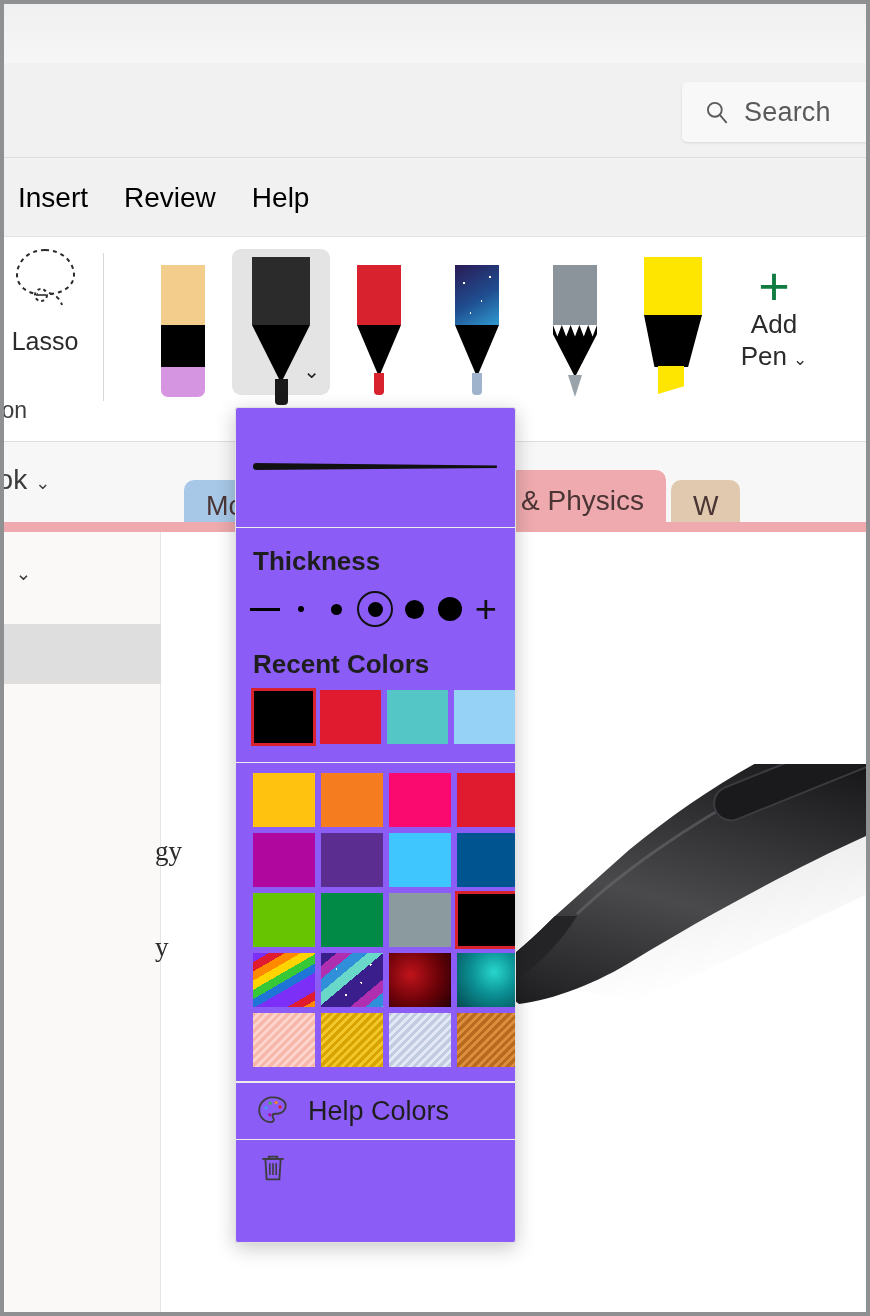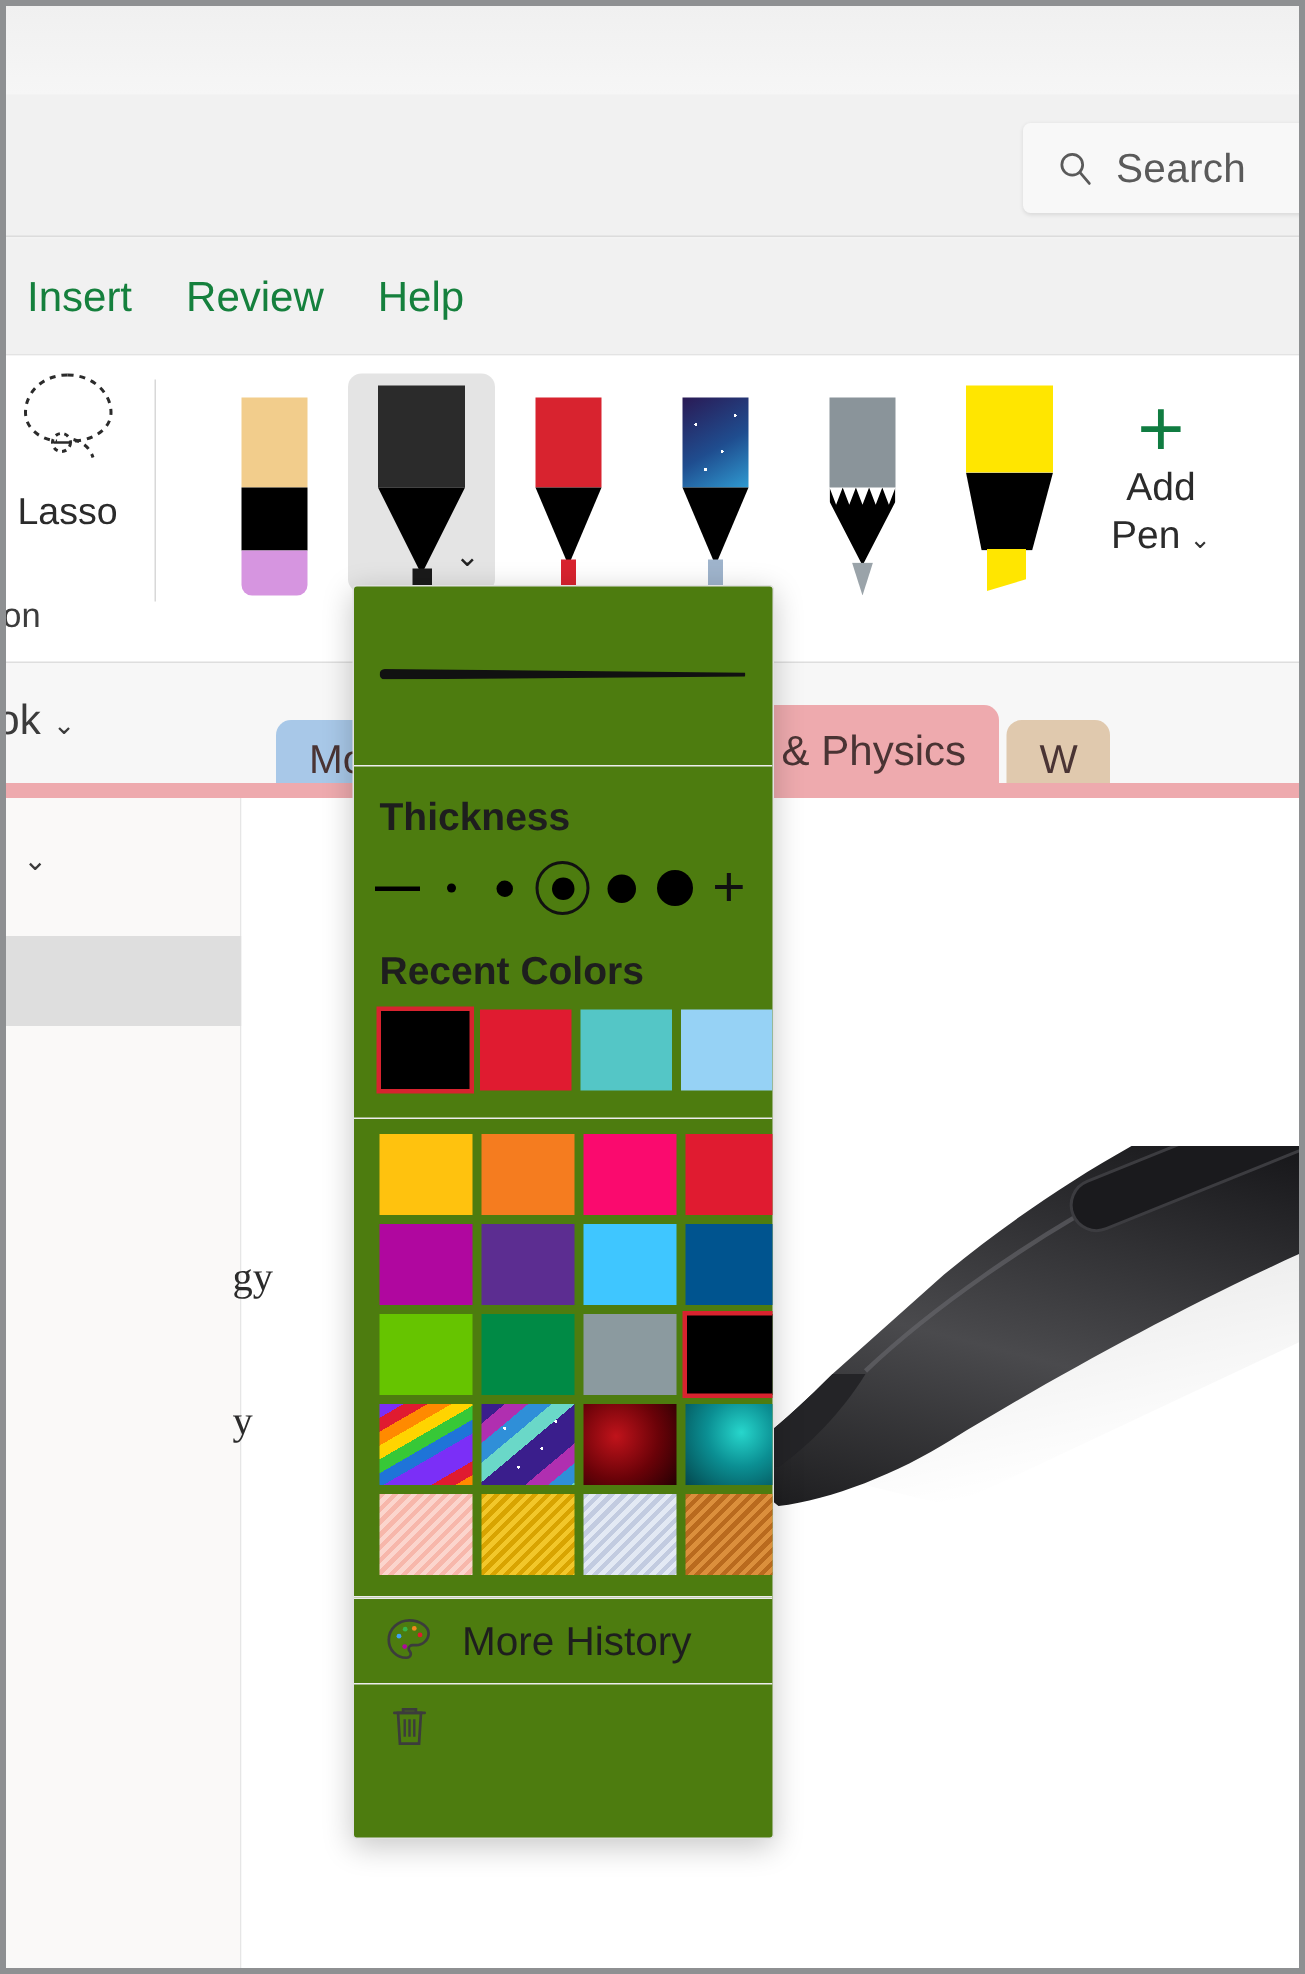--- a/index.html
+++ b/index.html
@@ -20,21 +20,21 @@
                box-shadow:0 1px 3px rgba(0,0,0,.10);
                display:flex; align-items:center; padding-left:22px; gap:14px; }
   #search-box .mag{ width:26px; height:26px; flex:0 0 auto; }
   #search-placeholder{ font-size:27px; color:#5a5a5a; letter-spacing:.2px;
                        white-space:nowrap; }
 
   
   #ribbon-tabs{ position:absolute; left:0; top:155px; width:870px; height:78px;
                 background:#f1f1f1; border-bottom:1px solid #e3e3e3;
                 display:flex; align-items:center; }
-  .rtab{ font-size:28px; color:#15803d; padding:0 18px; white-space:nowrap;
+  .rtab{ font-size:28px; color:#000000; padding:0 18px; white-space:nowrap;
          line-height:78px; }
   .rtab:first-child{ padding-left:14px; }
 
   
   #ribbon-body{ position:absolute; left:0; top:233px; width:870px; height:205px;
                 background:#ffffff; border-bottom:1px solid #dedede; }
   #lasso-group{ position:absolute; left:-18px; top:6px; width:118px; height:150px;
                 display:flex; flex-direction:column; align-items:center; gap:4px; }
   #lasso-label{ font-size:25px; color:#2b2b2b; }
   #selection-label{ position:absolute; left:-14px; top:160px; font-size:23px; color:#3c3c3c; }
@@ -99,22 +99,22 @@
   #pl-header .cv{ font-size:19px; margin-left:14px; }
   #pl-sel{ position:absolute; left:-10px; top:92px; width:167px; height:60px; background:#dedede; }
   #canvas{ position:absolute; left:157px; top:0; right:0; bottom:0; background:#fff; }
   .note-text{ position:absolute; font-size:27px; color:#2b2b2b; font-family:"Liberation Serif", serif; }
 
   
   #stylus{ position:absolute; left:455px; top:760px; width:430px; height:260px;
            pointer-events:none; }
 
   
-  #flyout{ position:absolute; left:231px; top:386px; width:281px; height:836px;
-           background:#4d7c0f; border:1px solid #e1e1e1; border-radius:3px;
+  #flyout{ position:absolute; left:231px; top:403px; width:281px; height:836px;
+           background:#8b5cf6; border:1px solid #e1e1e1; border-radius:3px;
            box-shadow:0 5px 20px rgba(0,0,0,.22); overflow:hidden; }
   #preview{ height:120px; border-bottom:1px solid #ededed; position:relative; }
   #preview .stroke{ position:absolute; left:17px; top:55px; width:244px; height:7px;
                     background:#111; border-radius:4px;
                     clip-path:polygon(0 0,100% 35%,100% 72%,0 100%); }
   .sec-h{ font-size:26px; font-weight:bold; color:#1e1e1e; padding:18px 0 0 17px; }
   #thickness-row{ display:flex; align-items:center; justify-content:space-between;
                   padding:10px 14px 0 14px; height:54px; }
   .tk{ display:flex; align-items:center; justify-content:center; width:30px; height:44px; }
   .tk .dot{ border-radius:50%; background:#000; }
@@ -362,21 +362,21 @@
     <div id="menu-wrap">
       <div class="menu-item">
         <svg width="34" height="34" viewBox="0 0 32 32">
           <path d="M16 3C8.8 3 3 8.4 3 15.3c0 6.3 4.8 11.2 11 11.2 1.6 0 2.8-1 2.8-2.4 0-.7-.3-1.2-.7-1.7-.4-.5-.6-.9-.6-1.5 0-1.3 1.1-2.3 2.5-2.3h2.1c4.3 0 7.9-3.4 7.9-7.5C28 7 22.6 3 16 3z" fill="none" stroke="#3c3c3c" stroke-width="1.7"></path>
           <circle cx="9.4" cy="13" r="1.5" fill="#3fa3f5"></circle>
           <circle cx="13.3" cy="8.6" r="1.5" fill="#38b44a"></circle>
           <circle cx="19" cy="8.1" r="1.5" fill="#f5871f"></circle>
           <circle cx="22.6" cy="12.2" r="1.5" fill="#e01b30"></circle>
           <circle cx="13" cy="19.5" r="1.5" fill="#b0079f"></circle>
         </svg>
-        <span class="menu-label">More History</span>
+        <span class="menu-label">Help Colors</span>
       </div>
       <div class="menu-item">
         <svg width="34" height="34" viewBox="0 0 32 32">
           <path d="M6.5 7.5h19" stroke="#3c3c3c" stroke-width="1.7" stroke-linecap="round"></path>
           <path d="M12 7.5V5.3h8v2.2" fill="none" stroke="#3c3c3c" stroke-width="1.7"></path>
           <path d="M8.8 7.5h14.4l-1.2 19.2H10z" fill="none" stroke="#3c3c3c" stroke-width="1.7"></path>
           <path d="M13 11.5v11M16 11.5v11M19 11.5v11" stroke="#3c3c3c" stroke-width="1.5"></path>
         </svg>
       </div>
     </div>

